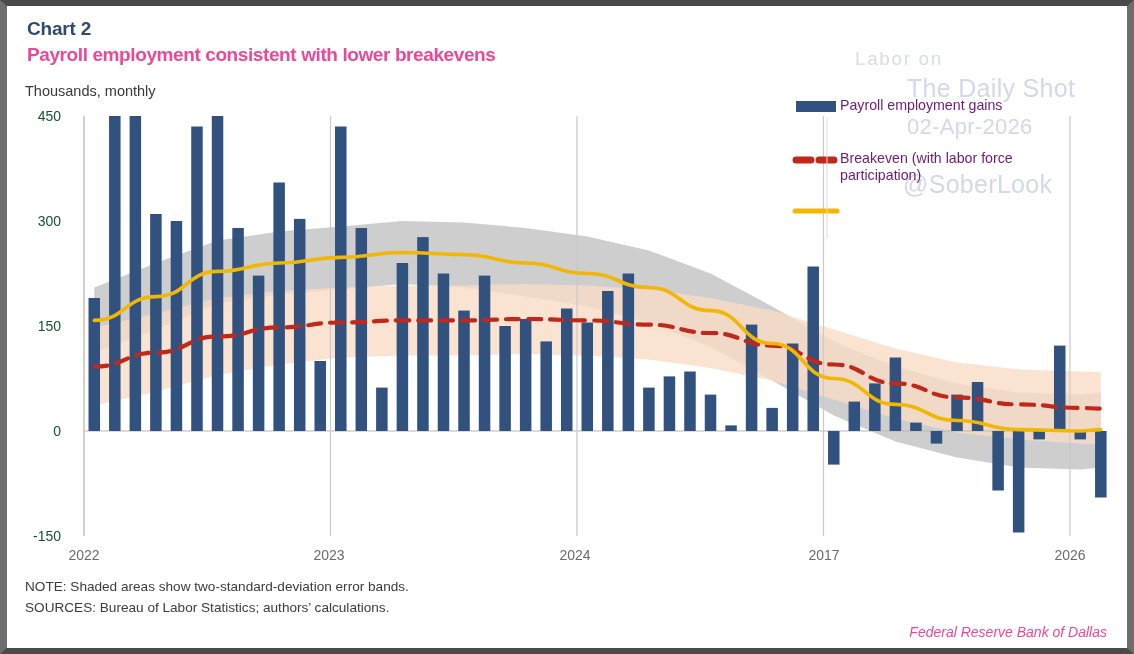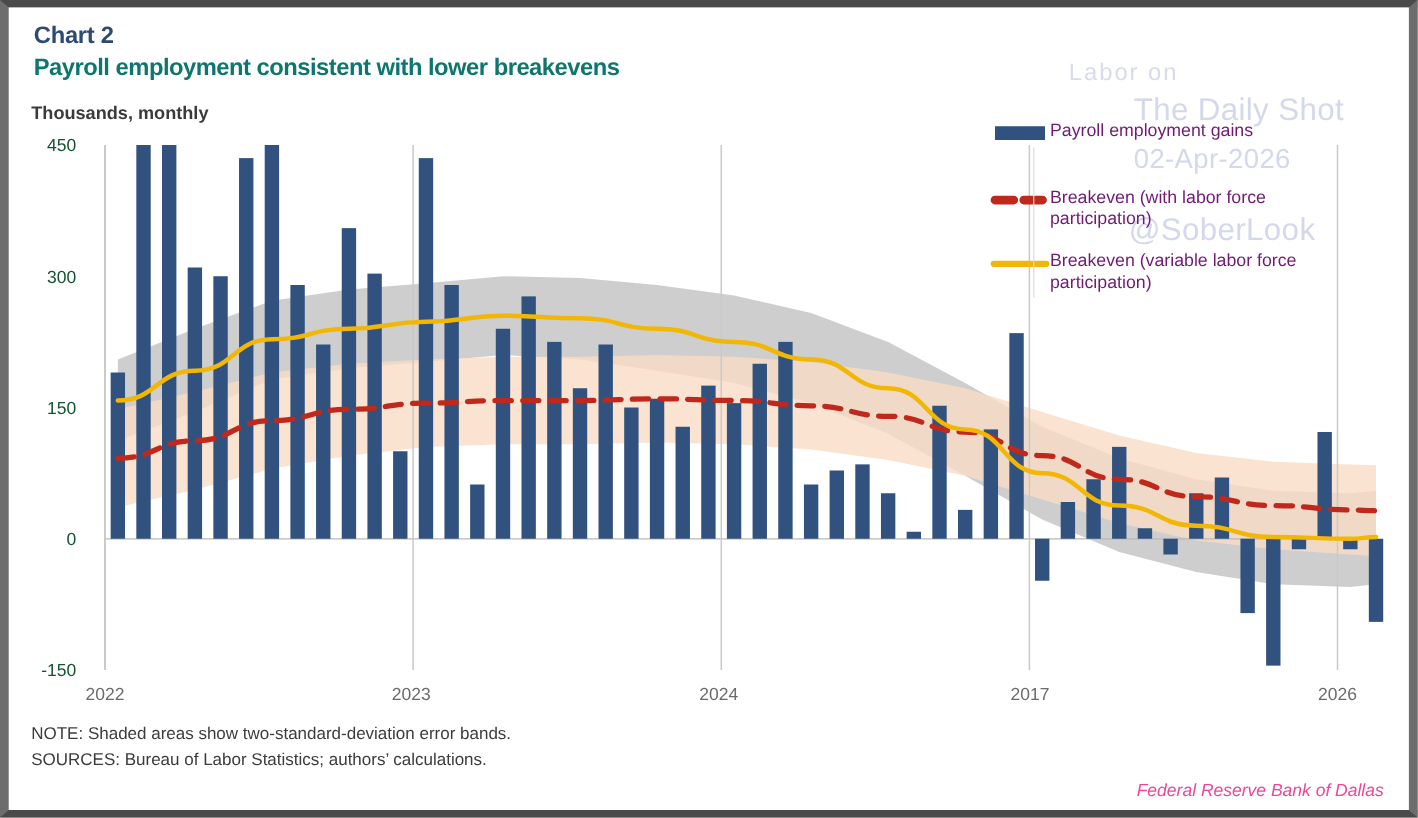--- a/index.html
+++ b/index.html
@@ -5,22 +5,22 @@
   html,body{margin:0;padding:0;background:#5a5a5a;}
   body{font-family:"Liberation Sans",sans-serif;}
   #frame{
     position:relative;width:1134px;height:654px;overflow:hidden;
     background:#ffffff;box-sizing:border-box;
     border-top:6px solid #4a4a4a;border-bottom:6px solid #4a4a4a;
     border-left:7px solid #6d6d6d;border-right:7px solid #6d6d6d;
   }
   #inner{position:absolute;inset:0;background:#fff;}
   .ttl1{position:absolute;left:20px;top:12px;font-size:19px;font-weight:bold;color:#2e4a73;letter-spacing:-0.2px;}
-  .ttl2{position:absolute;left:20px;top:38px;font-size:19px;font-weight:bold;color:#0f766e;letter-spacing:-0.4px;}
-  .unit{position:absolute;left:18px;top:77px;font-size:14.5px;color:#3a3a3a;font-weight:bold;}
+  .ttl2{position:absolute;left:20px;top:38px;font-size:19px;font-weight:bold;color:#ec4899;letter-spacing:-0.4px;}
+  .unit{position:absolute;left:18px;top:77px;font-size:14.5px;color:#3a3a3a;}
   .ylab{position:absolute;font-size:14px;color:#14532d;text-align:right;width:46px;}
   .xlab{position:absolute;font-size:14px;color:#6b6b6b;text-align:center;width:60px;top:541px;}
   .note{position:absolute;left:18px;font-size:13.6px;color:#3c3c3c;}
   .frb{position:absolute;right:20px;top:618px;font-size:14px;color:#ec4899;font-style:italic;}
   .lgtxt{position:absolute;font-size:14.2px;color:#701a75;line-height:16.5px;width:215px;}
   .wm{position:absolute;color:#d3d8ea;font-weight:normal;white-space:nowrap;}
   .wm.a{left:848px;top:42px;font-size:19px;letter-spacing:1.6px;color:#d8dce9;}
   .wm.b{left:900px;top:68px;font-size:25px;letter-spacing:0.3px;}
   .wm.c{left:900px;top:108px;font-size:22px;letter-spacing:0.3px;}
   .wm.d{left:896px;top:164px;font-size:25px;letter-spacing:0.3px;}
@@ -218,20 +218,19 @@
   <div class="ylab" style="left:8px;top:522px;">-150</div>
 
   <div class="xlab" style="left:47px;">2022</div>
   <div class="xlab" style="left:292px;">2023</div>
   <div class="xlab" style="left:538px;">2024</div>
   <div class="xlab" style="left:787px;">2017</div>
   <div class="xlab" style="left:1033px;">2026</div>
 
   <div class="lgtxt" style="left:833px;top:91px;">Payroll employment gains</div>
   <div class="lgtxt" style="left:833px;top:144px;">Breakeven (with labor force participation)</div>
-  <div class="lgtxt" style="left:833px;top:195px;">Breakeven (variable labor force participation)</div>
 
   <div class="note" style="top:573px;">NOTE: Shaded areas show two-standard-deviation error bands.</div>
   <div class="note" style="top:594px;">SOURCES: Bureau of Labor Statistics; authors’ calculations.</div>
   <div class="frb">Federal Reserve Bank of Dallas</div>
 
  </div>
 </div>
 
 </body></html>

